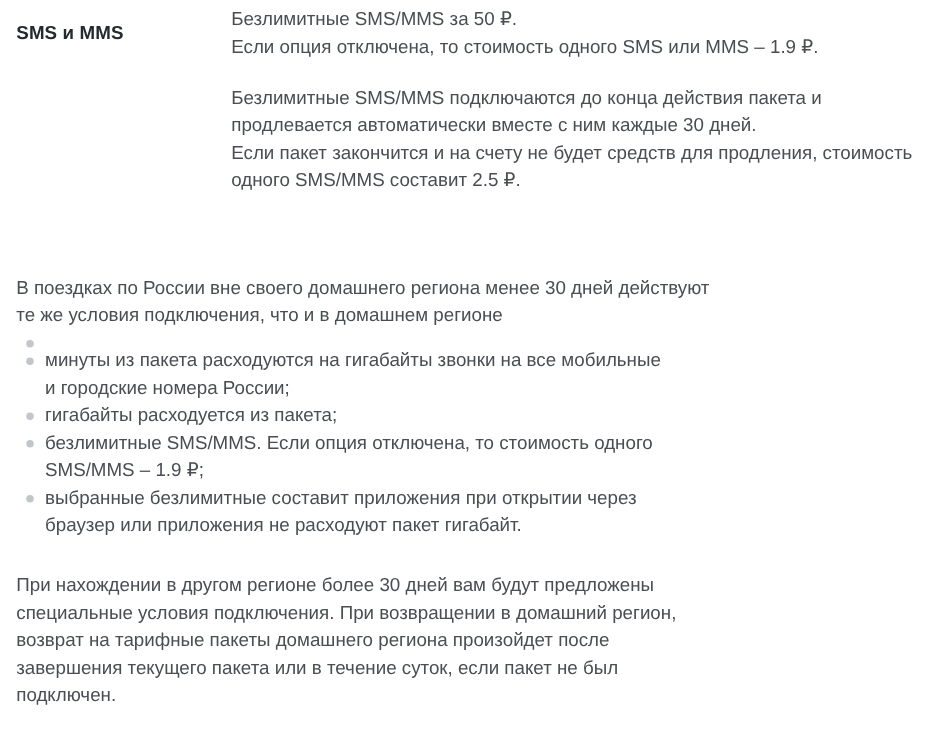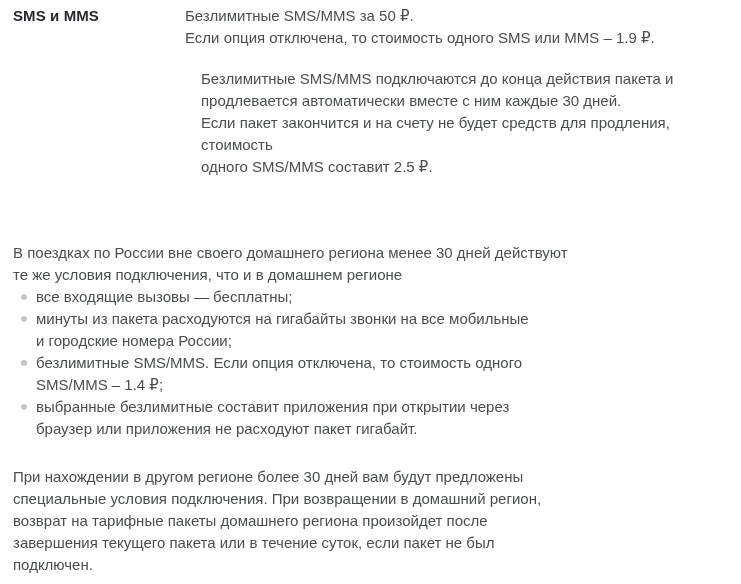--- a/index.html
+++ b/index.html
@@ -17,29 +17,30 @@
   .row {
     display: flex;
     align-items: flex-start;
   }
   .label-col {
     width: 172px;
     flex: 0 0 172px;
     font-weight: 700;
     color: #26292e;
     letter-spacing: 0.1px;
+    margin-top: 11px;
   }
   .content-col {
     flex: 1 1 auto;
     min-width: 0;
   }
   .para {
     white-space: pre-line;
   }
-  .para + .para { margin-top: 19px; margin-left: 16px; }
+  .para + .para { margin-top: 19px; }
   .section-travel { margin-top: 64px; }
   ul.bullets {
     list-style: none;
   }
   li.bullet-item {
     display: flex;
     align-items: flex-start;
     padding-left: 8px;
   }
   .dot {
@@ -73,31 +74,34 @@
     </div>
   </section>
 
   <section class="row section-travel">
     <div class="content-col">
       <p class="para">В поездках по России вне своего домашнего региона менее 30 дней действуют
 те же условия подключения, что и в домашнем регионе</p>
       <ul class="bullets">
         <li class="bullet-item">
           <span class="dot"></span>
-          <span class="bullet-text">все входящие вызовы — бесплатны;</span>
         </li>
         <li class="bullet-item">
           <span class="dot"></span>
           <span class="bullet-text">минуты из пакета расходуются на гигабайты звонки на все мобильные
 и городские номера России;</span>
         </li>
         <li class="bullet-item">
           <span class="dot"></span>
+          <span class="bullet-text">гигабайты расходуется из пакета;</span>
+        </li>
+        <li class="bullet-item">
+          <span class="dot"></span>
           <span class="bullet-text">безлимитные SMS/MMS. Если опция отключена, то стоимость одного
-SMS/MMS – 1.4 ₽;</span>
+SMS/MMS – 1.9 ₽;</span>
         </li>
         <li class="bullet-item">
           <span class="dot"></span>
           <span class="bullet-text">выбранные безлимитные составит приложения при открытии через
 браузер или приложения не расходуют пакет гигабайт.</span>
         </li>
       </ul>
       <p class="para outro">При нахождении в другом регионе более 30 дней вам будут предложены
 специальные условия подключения. При возвращении в домашний регион,
 возврат на тарифные пакеты домашнего региона произойдет после

